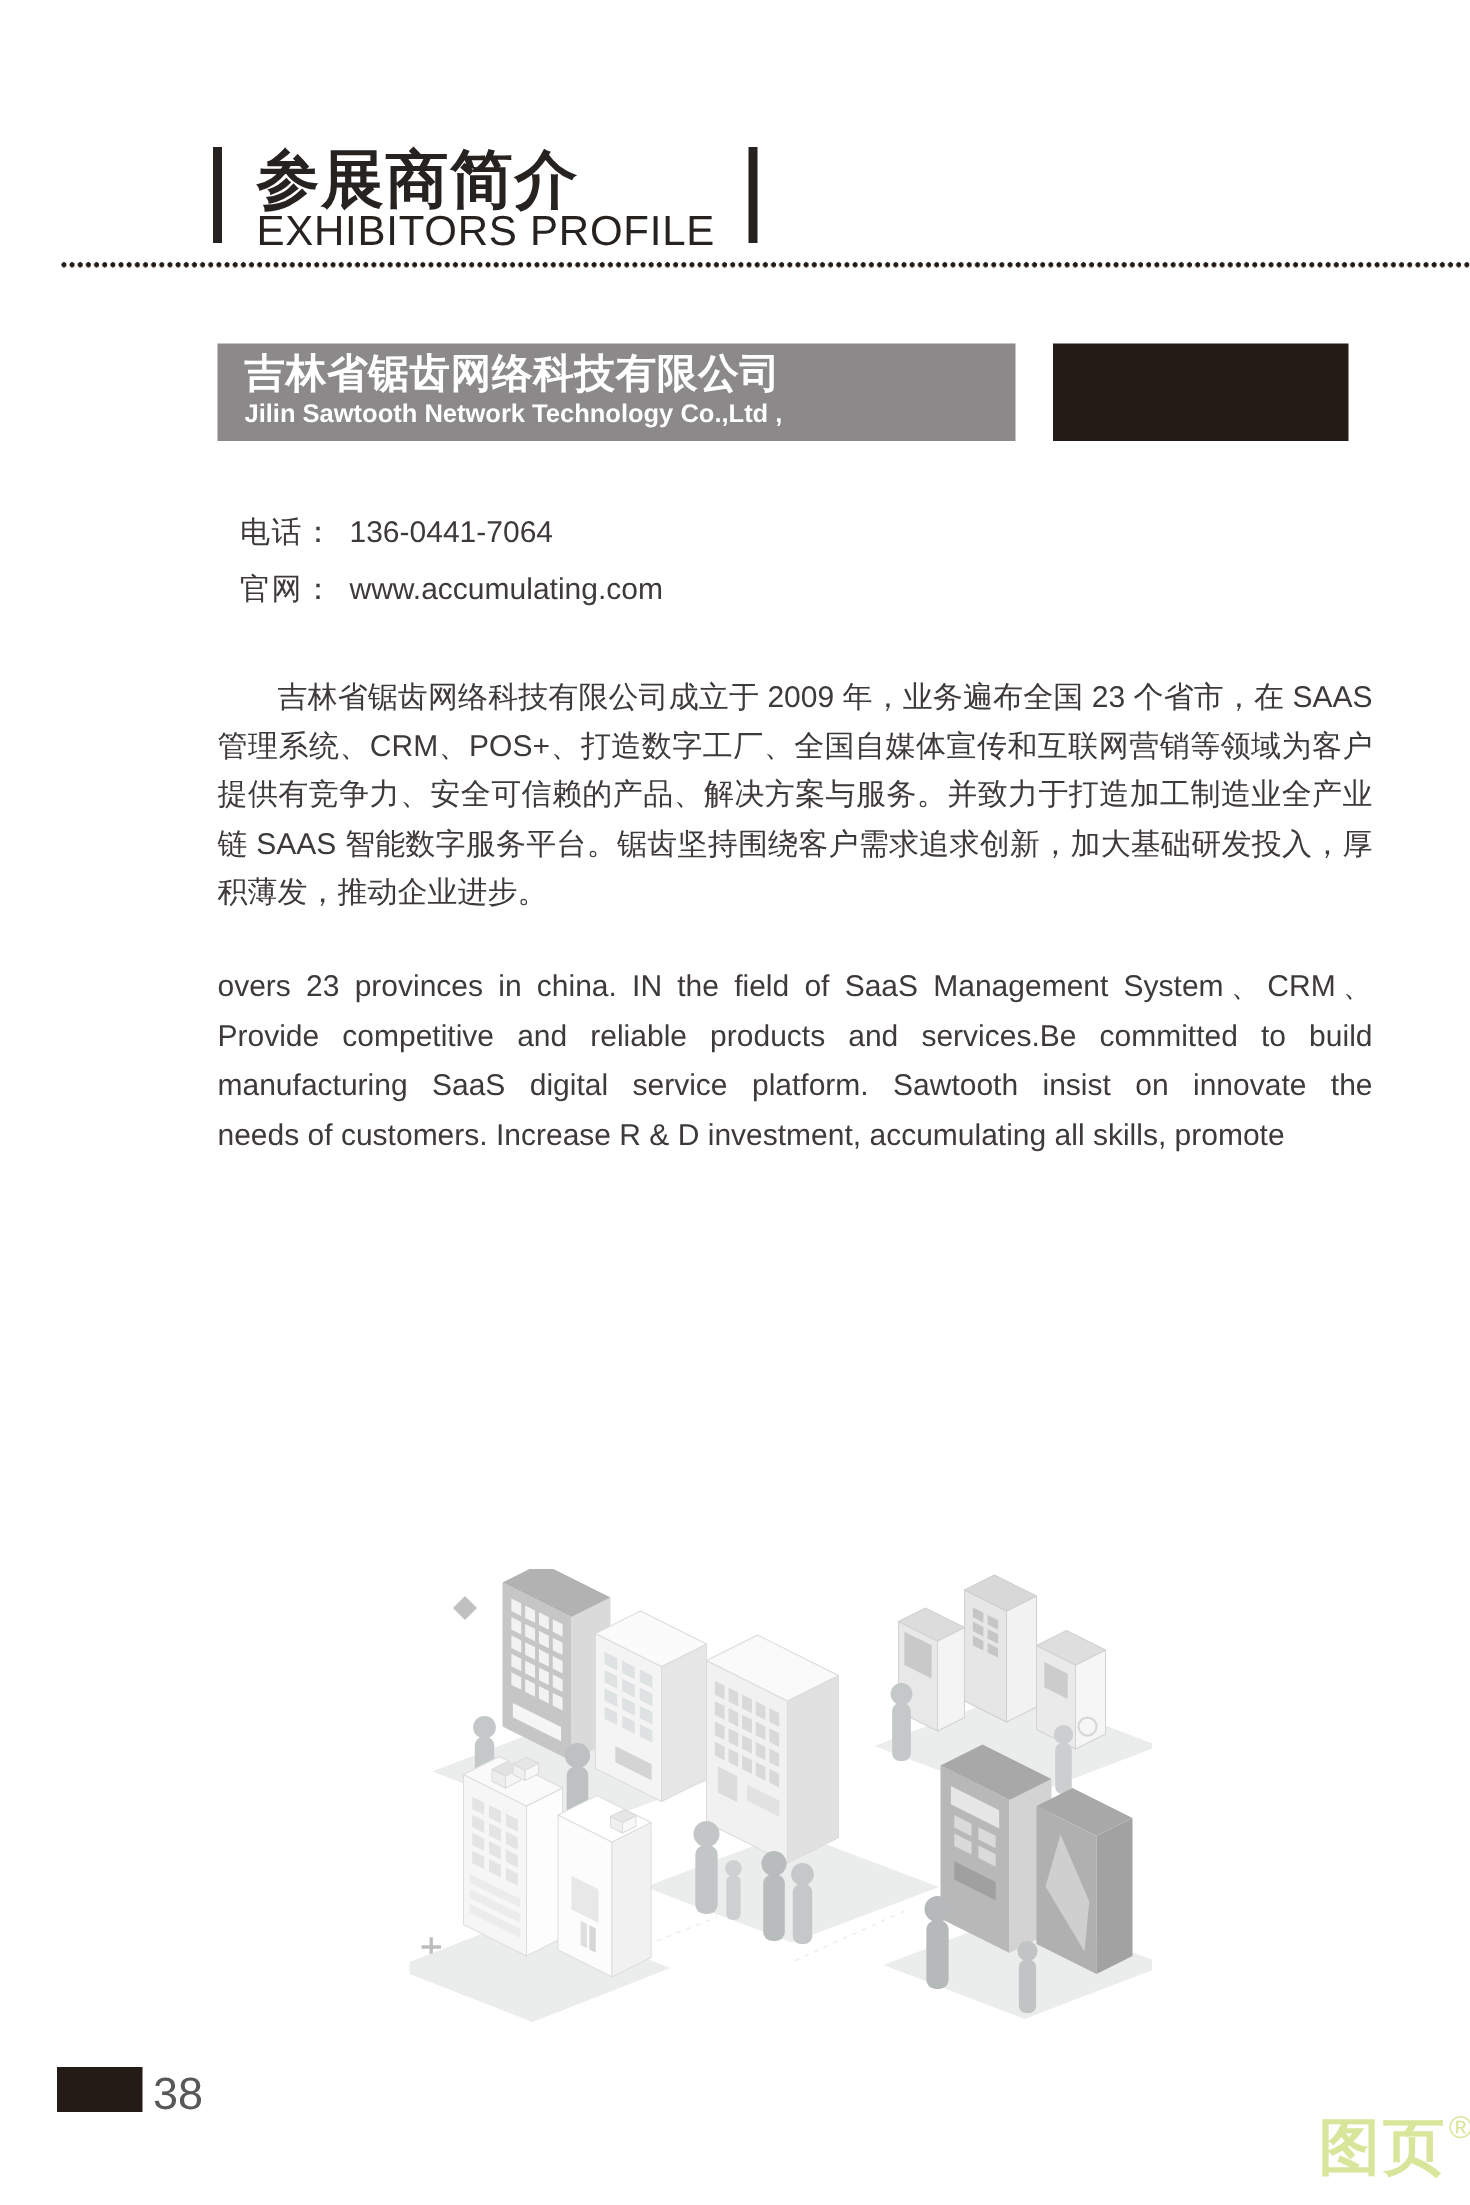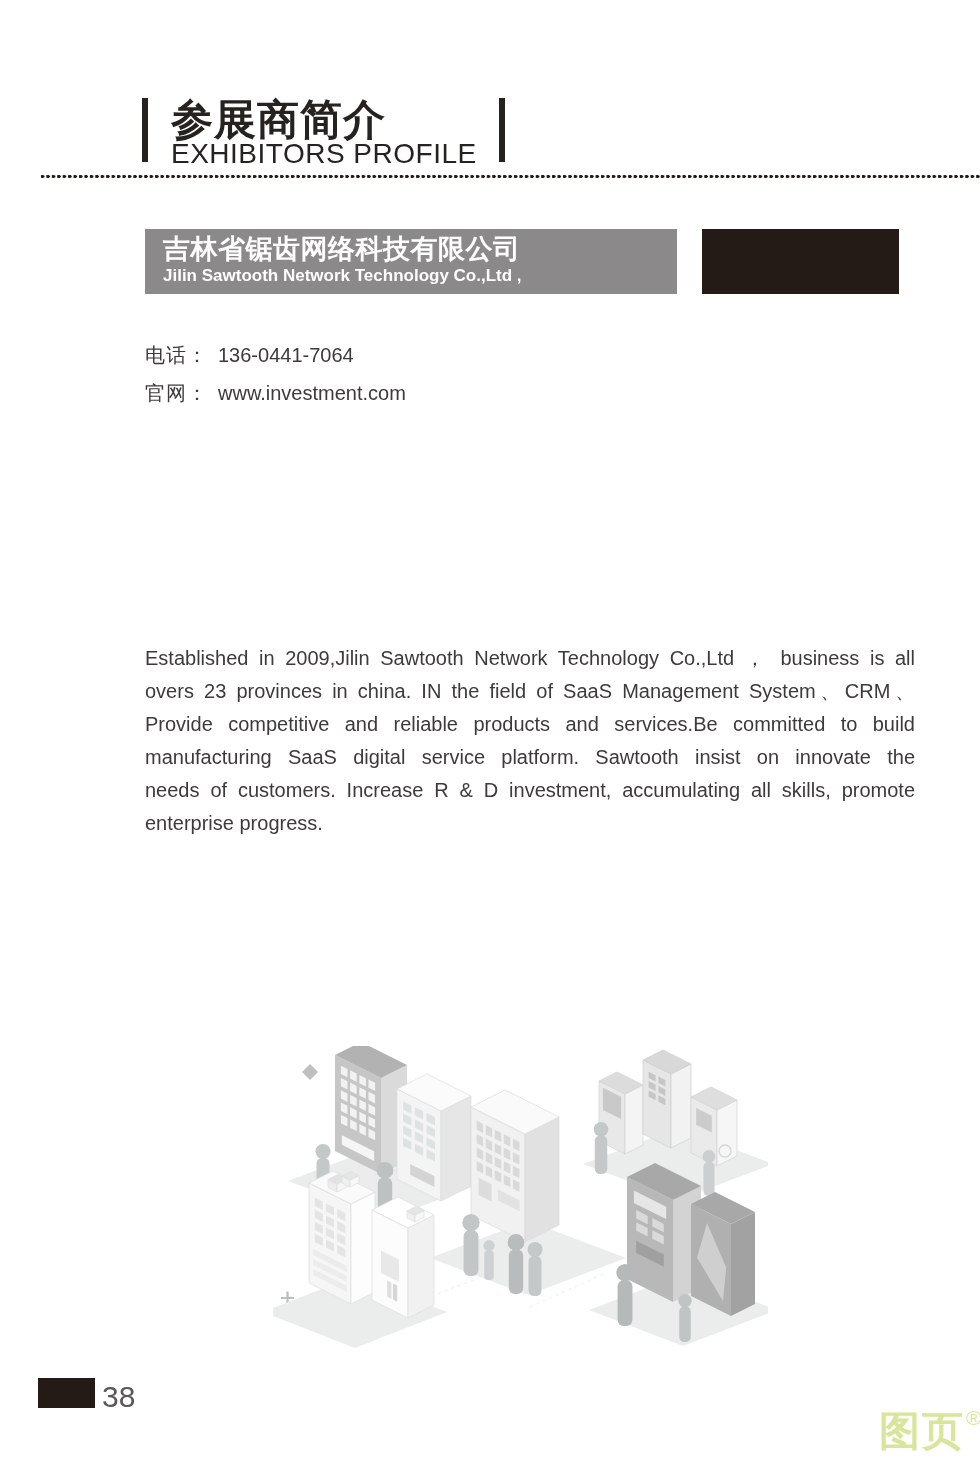--- a/index.html
+++ b/index.html
@@ -20,21 +20,21 @@
     background-size:5.45px 5px;background-repeat:repeat-x;}
 
   
   .banner{position:absolute;left:107px;top:229px;width:754px;height:65px;display:flex;gap:25px;}
   .banner .gray{flex:1 1 auto;background:var(--banner_gray,#8b8989);padding:4px 0 0 18px;box-sizing:border-box;}
   .banner .dark{flex:0 0 197px;background:var(--dark_block,#241a16);}
   .banner .c-cn{color:#ffffff;font-weight:700;font-size:27px;line-height:33px;letter-spacing:0.5px;white-space:nowrap;}
   .banner .c-en{color:#ffffff;font-weight:700;font-size:17px;line-height:20px;white-space:nowrap;}
 
   
-  .contact{position:absolute;left:107px;top:340px;font-size:20px;line-height:30px;}
+  .contact{position:absolute;left:122px;top:340px;font-size:20px;line-height:30px;}
   .contact .row{margin-bottom:8px;white-space:nowrap;}
   .contact .lbl{letter-spacing:1px;}
   .contact .val{margin-left:10px;}
 
   
   .para{position:absolute;left:107px;width:770px;font-size:20px;}
   .para .jline{text-align:justify;text-align-last:justify;white-space:normal;}
   .para .jline:last-child{text-align-last:left;}
   .para-cn{top:449px;line-height:32.5px;}
   .para-cn .jline:first-child{text-indent:2em;}
@@ -74,31 +74,36 @@
       <div class="c-en">Jilin Sawtooth Network Technology Co.,Ltd ,</div>
     </div>
     <div class="dark"></div>
   </div>
 
   <div class="contact">
     <div class="row">
       <span class="lbl">电话：</span><span class="val">136-0441-7064</span>
     </div>
     <div class="row">
-      <span class="lbl">官网：</span><span class="val">www.investment.com</span>
-    </div>
-  </div>
-
+      <span class="lbl">官网：</span><span class="val">www.accumulating.com</span>
+    </div>
+  </div>
+
+  <div class="para para-cn">
+      <div class="jline">吉林省锯齿网络科技有限公司成立于 2009 年，业务遍布全国 23 个省市，在 SAAS</div>
+      <div class="jline">管理系统、CRM、POS+、打造数字工厂、全国自媒体宣传和互联网营销等领域为客户</div>
+      <div class="jline">提供有竞争力、安全可信赖的产品、解决方案与服务。并致力于打造加工制造业全产业</div>
+      <div class="jline">链 SAAS 智能数字服务平台。锯齿坚持围绕客户需求追求创新，加大基础研发投入，厚</div>
+      <div class="jline">积薄发，推动企业进步。</div>
+    </div>
   <div class="para para-en">
-      <div class="jline">Established in 2009,Jilin Sawtooth Network Technology Co.,Ltd ， business is all</div>
       <div class="jline">overs 23 provinces in china. IN the field of SaaS Management System、CRM、</div>
       <div class="jline">Provide competitive and reliable products and services.Be committed to build</div>
       <div class="jline">manufacturing SaaS digital service platform. Sawtooth insist on innovate the</div>
       <div class="jline">needs of customers. Increase R &amp; D investment, accumulating all skills, promote</div>
-      <div class="jline">enterprise progress.</div>
     </div>
 
   <div class="illo-wrap">
     <svg id="illo" viewBox="0 0 495 307" width="495" height="307">
         <path d="M205,168 L320,222 M330,228 L255,262 M350,238 L390,218 M165,248 L205,232" stroke="#ededed" stroke-width="1" fill="none" stroke-dasharray="3 4"></path>
         <polygon points="37.0,18.0 45.0,26.0 37.0,34.0 29.0,26.0" fill="#c0c0c0"></polygon>
         <path d="M8 252 h13 M14.5 245.5 v13" stroke="#bdbdbd" stroke-width="2.2" fill="none"></path>
         <polygon points="115.0,97.0 215.0,135.0 115.0,173.0 15.0,135.0" fill="#ebeded"></polygon>
         <polygon points="108.0,128.0 62.0,105.0 62.0,9.0 108.0,32.0" fill="#c6c6c6"></polygon>
         <polygon points="108.0,128.0 134.0,115.0 134.0,19.0 108.0,32.0" fill="#dadada"></polygon>

